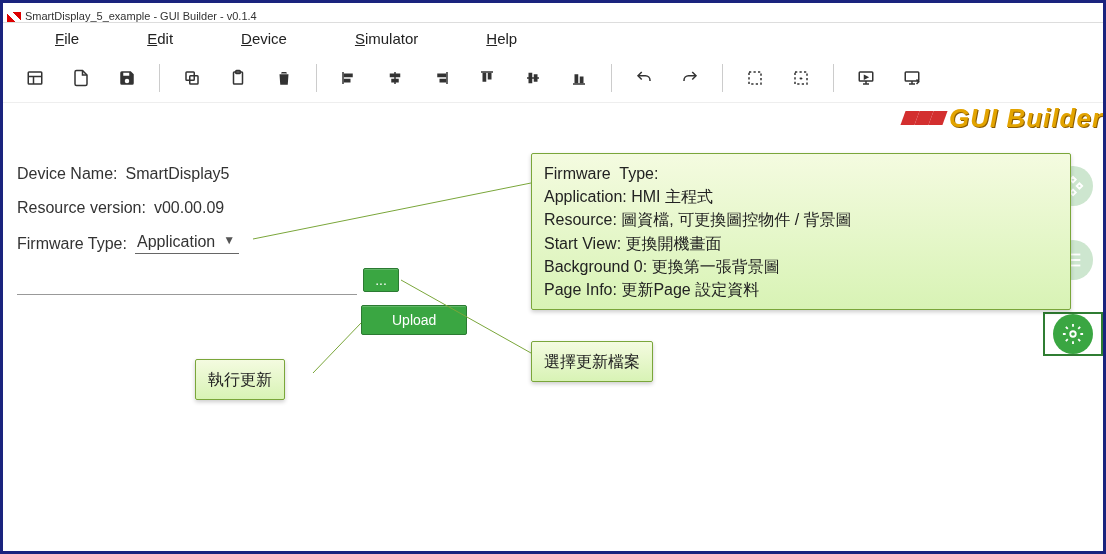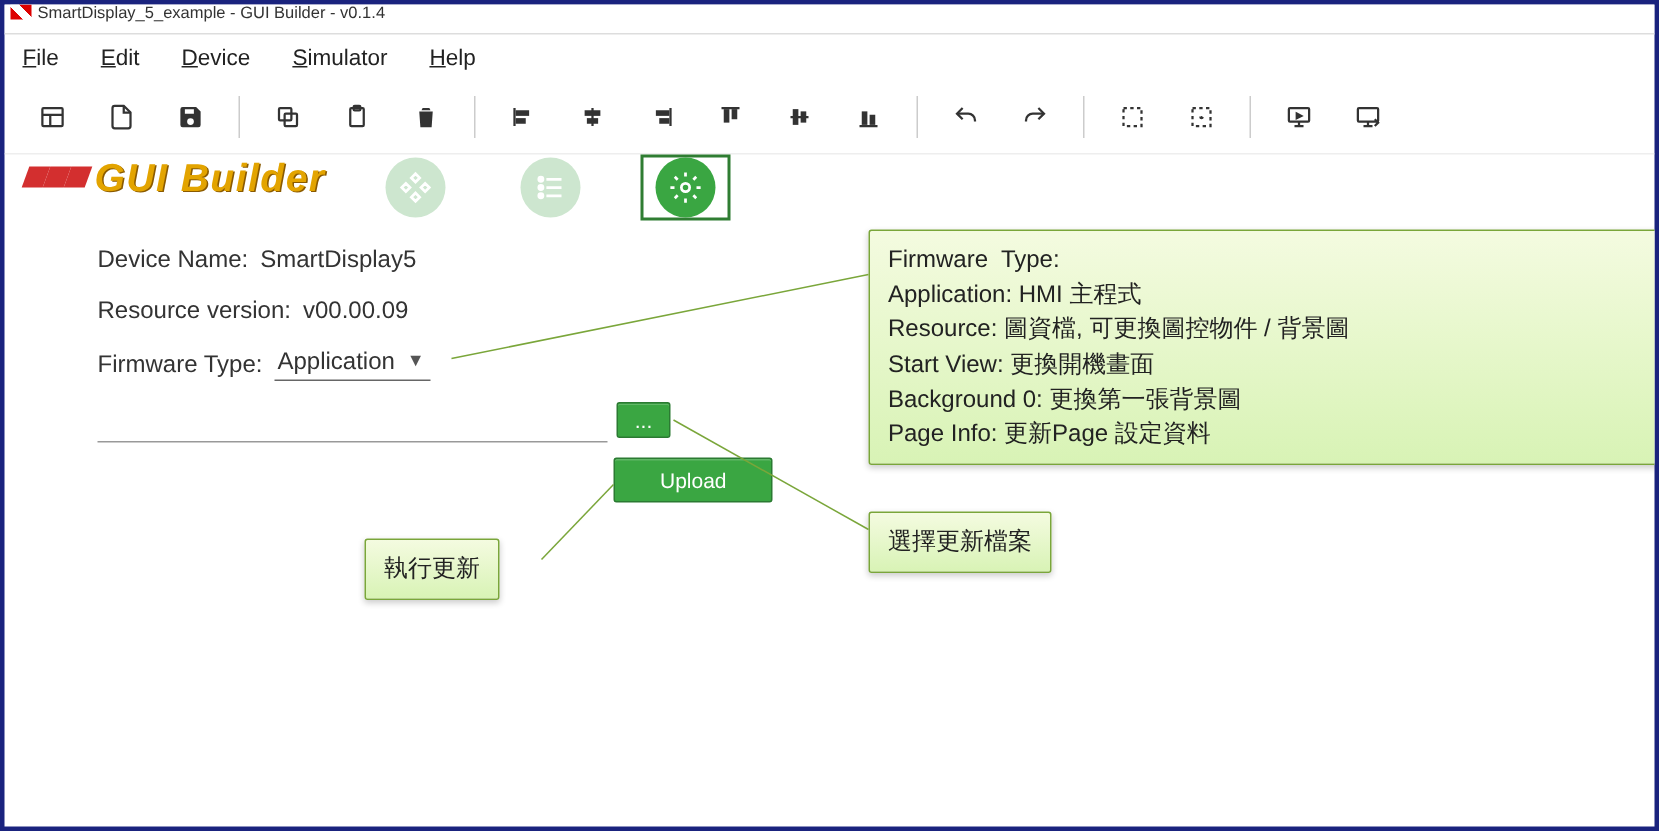--- a/index.html
+++ b/index.html
@@ -1,39 +1,39 @@
 <!DOCTYPE html>
 <html><head>
 <meta charset="utf-8">
 <style>
   * { box-sizing: border-box; margin: 0; padding: 0; }
   body { font-family: "Segoe UI", Arial, sans-serif; font-size: 14px; color: #222; background: #fff; }
   .window { width: 1106px; height: 554px; border: 3px solid #1a237e; position: relative; overflow: hidden; background: #fff; }
-  .titlebar { height: 20px; background: #fff; border-bottom: 1px solid #ddd; display: flex; align-items: flex-start; padding-left: 4px; font-size: 11px; color: #333; }
+  .titlebar { height: 20px; background: #fff; border-bottom: 1px solid #ddd; display: flex; align-items: flex-end; padding-left: 4px; font-size: 11px; color: #333; }
   .titlebar .tb-icon { width: 14px; height: 10px; background: linear-gradient(45deg,#d00 0 34%,#fff 34% 66%,#d00 66%); margin-right: 4px; }
   .menubar { height: 30px; display: flex; align-items: center; padding-left: 12px; gap: 28px; font-size: 15px; color: #222; }
-  .menubar span { color: #222; }
+  .menubar span { color: #222; margin-left: 40px; }
   .menubar span u { text-decoration: underline; }
   .toolbar { height: 50px; display: flex; align-items: center; padding: 0 14px; gap: 10px; border-bottom: 1px solid #eee; }
   .tbtn { width: 36px; height: 36px; display:flex; align-items:center; justify-content:center; color:#333; border-radius:4px; }
   .tbtn svg { width:18px; height:18px; }
   .sep { width:1px; height:28px; background:#ccc; margin:0 4px; }
-  .brandrow { height: 50px; display:flex; align-items:flex-start; padding-left:14px; gap:30px; }
+  .brandrow { height: 50px; display:flex; align-items:flex-end; padding-left:14px; gap:30px;flex-direction:column; }
   .logo-stripe { width:40px; height:24px; position:relative; }
   .logo-stripe span { position:absolute; width:14px; height:14px; background:#d32f2f; transform:skewX(-20deg); }
   .logo-stripe span:nth-child(1){ left:0; top:4px; }
   .logo-stripe span:nth-child(2){ left:14px; top:4px; }
   .logo-stripe span:nth-child(3){ left:28px; top:4px; }
   .brand-text { font-size: 26px; font-weight: bold; font-style: italic; color:#e3a400; text-shadow: 1px 1px 0 #8a5a00; letter-spacing:1px; }
   .circle-btn { width:40px; height:40px; border-radius:50%; display:flex; align-items:center; justify-content:center; }
   .circle-btn.dim { background:#cde6cf; color:#fff; }
   .circle-btn.active { background:#3aa642; color:#fff; }
   .circle-wrap { width:60px; height:44px; display:flex; align-items:center; justify-content:center; border:2px solid transparent; }
   .circle-wrap.selected { border-color:#2f7d32; }
-  .content { position:relative; padding: 12px 14px; margin-left: 48px; }
+  .content { position:relative; padding: 12px 14px; }
   .field-row { display:flex; align-items:center; margin-bottom:16px; font-size:16px; color:#333; }
   .field-row .lbl { margin-right:8px; }
   .dropdown { display:inline-flex; border-bottom:1px solid #666; padding:0 4px 2px 2px; gap:8px; font-size:16px; }
   .dropdown .chev { font-size:12px; color:#555; }
   .hr { border:none; border-top:1px solid #999; margin-top:40px; width:340px; }
   .green-btn { position:absolute; background:#3aa642; border:1px solid #2b7a32; color:#fff; font-size:14px; padding:6px 30px; border-radius:2px; box-shadow:inset 0 1px 0 rgba(255,255,255,.2); }
   .browse-btn { left:360px; top:115px; width:36px; height:24px; padding:0; text-align:center; line-height:22px; }
   .upload-btn { left:358px; top:152px; }
   .callout { position:absolute; background:linear-gradient(#f4fbe0,#d8f3b5); border:1px solid #7aa63a; box-shadow:0 2px 4px rgba(0,0,0,.2); padding:8px 12px; font-size:16px; color:#222; line-height:1.45; border-radius:2px; }
   svg.line { position:absolute; pointer-events:none; }

